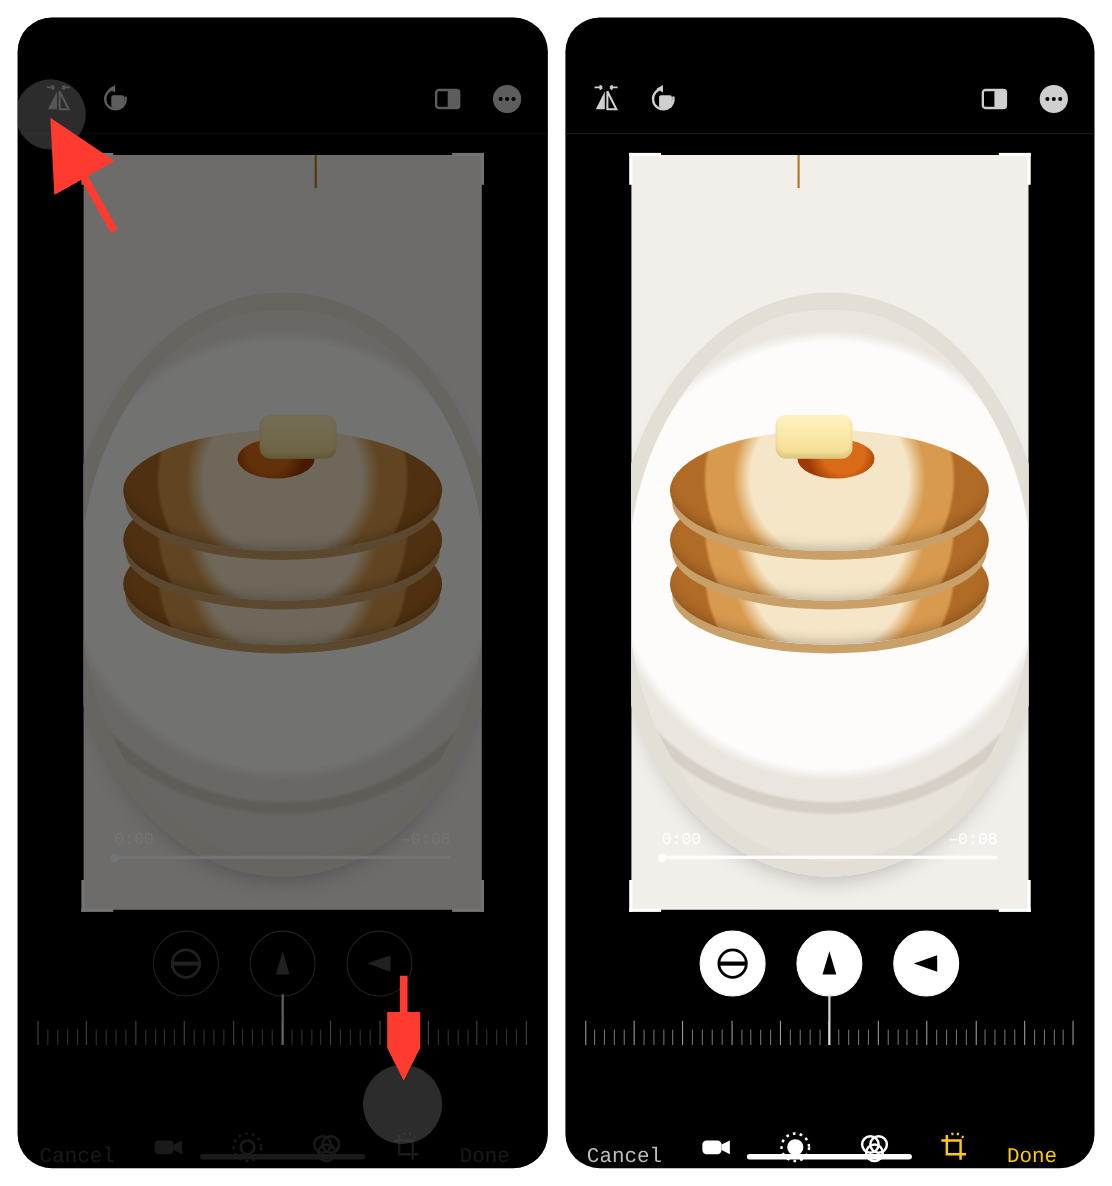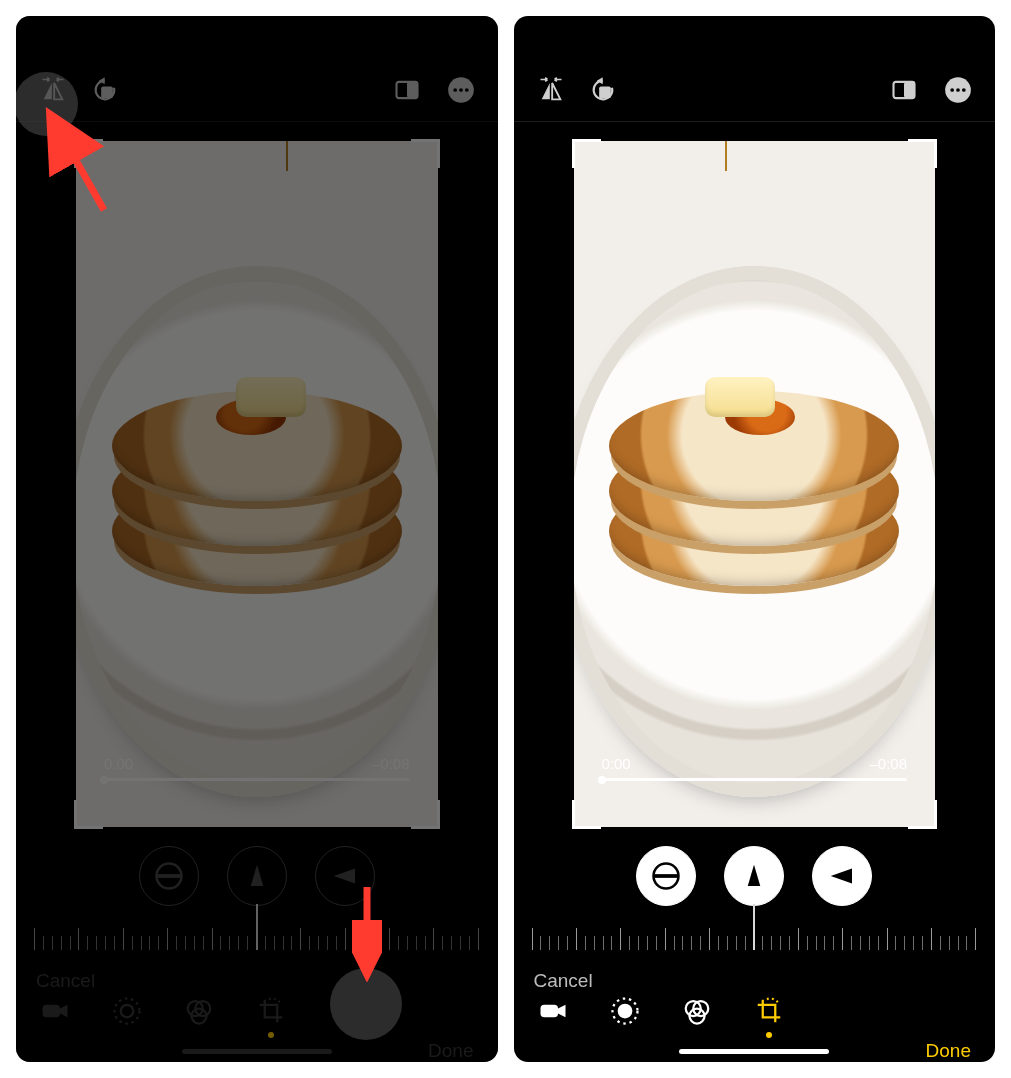--- a/index.html
+++ b/index.html
@@ -1,17 +1,17 @@
 <!DOCTYPE html>
 <html><head>
 <meta charset="utf-8">
 <style>
   html,body{margin:0;padding:0;background:#fff;font-family:-apple-system,Helvetica,Arial,sans-serif;}
   .wrap{display:flex;gap:16px;padding:16px;box-sizing:border-box;width:1011px;}
-  .phone{position:relative;flex:1;height:1046px;background:#000;border-radius:14px;overflow:hidden;}
+  .phone{position:relative;flex:1;height:1046px;background:#000;border-radius:31px;overflow:hidden;font-family:Liberation Mono, monospace;}
   .phone.dim::after{content:"";position:absolute;inset:0;background:rgba(0,0,0,.55);pointer-events:none;z-index:5;}
   .phone.dim .arrow,.phone.dim .highlight{z-index:6;}
   
   .topbar{position:absolute;top:0;left:0;right:0;height:106px;display:flex;align-items:flex-end;padding:0 10px 14px 10px;box-sizing:border-box;border-bottom:1px solid #1d1d1d;}
   .topbar .sp{flex:1;}
   .ticon{width:34px;height:34px;margin:0 10px;display:flex;align-items:center;justify-content:center;color:#cfcfcf;}
   .ticon svg{width:28px;height:28px;display:block;}
   
   .canvas{position:absolute;top:125px;left:60px;right:60px;bottom:235px;display:flex;align-items:center;justify-content:center;}
   .crop{position:relative;width:100%;height:100%;}
@@ -46,21 +46,21 @@
   .phone:not(.dim) .circ{background:#fff;border-color:#fff;}
   .circ svg{width:30px;height:30px;}
   .phone.dim .circ svg{color:#4a4a4a;}
   .phone:not(.dim) .circ svg{color:#000;}
   
   .ruler{position:absolute;left:18px;right:18px;bottom:112px;height:34px;display:flex;align-items:flex-end;justify-content:space-between;}
   .tick{width:1px;background:#6f6f6f;height:14px;}
   .tick.big{height:22px;background:#9a9a9a;}
   .rcenter{position:absolute;left:50%;bottom:0;transform:translateX(-50%);width:2px;height:46px;background:#d8d8d8;}
   
-  .bbar{position:absolute;left:0;right:4px;bottom:0;height:92px;display:flex;align-items:flex-start;padding:0 20px;box-sizing:border-box;flex-direction:column;}
+  .bbar{position:absolute;left:0;right:14px;bottom:0;height:92px;display:flex;align-items:flex-end;padding:0 20px;box-sizing:border-box;}
   .bbar .lbl{font-size:19px;}
   .bbar .cancel{color:#bdbdbd;}
   .bbar .done{color:#ffcc00;margin-left:auto;}
   .phone.dim .bbar .cancel,.phone.dim .bbar .done{color:#3a3a3a;}
   .bicons{flex:1;display:flex;justify-content:center;gap:34px;}
   .bicon{width:38px;height:38px;display:flex;align-items:center;justify-content:center;color:#cfcfcf;position:relative;}
   .phone.dim .bicon{color:#3a3a3a;}
   .bicon svg{width:30px;height:30px;}
   .bicon.active{color:#ffcc00;}
   .bicon.active::after{content:"";position:absolute;bottom:-8px;left:50%;transform:translateX(-50%);width:6px;height:6px;border-radius:50%;background:#ffcc00;}

